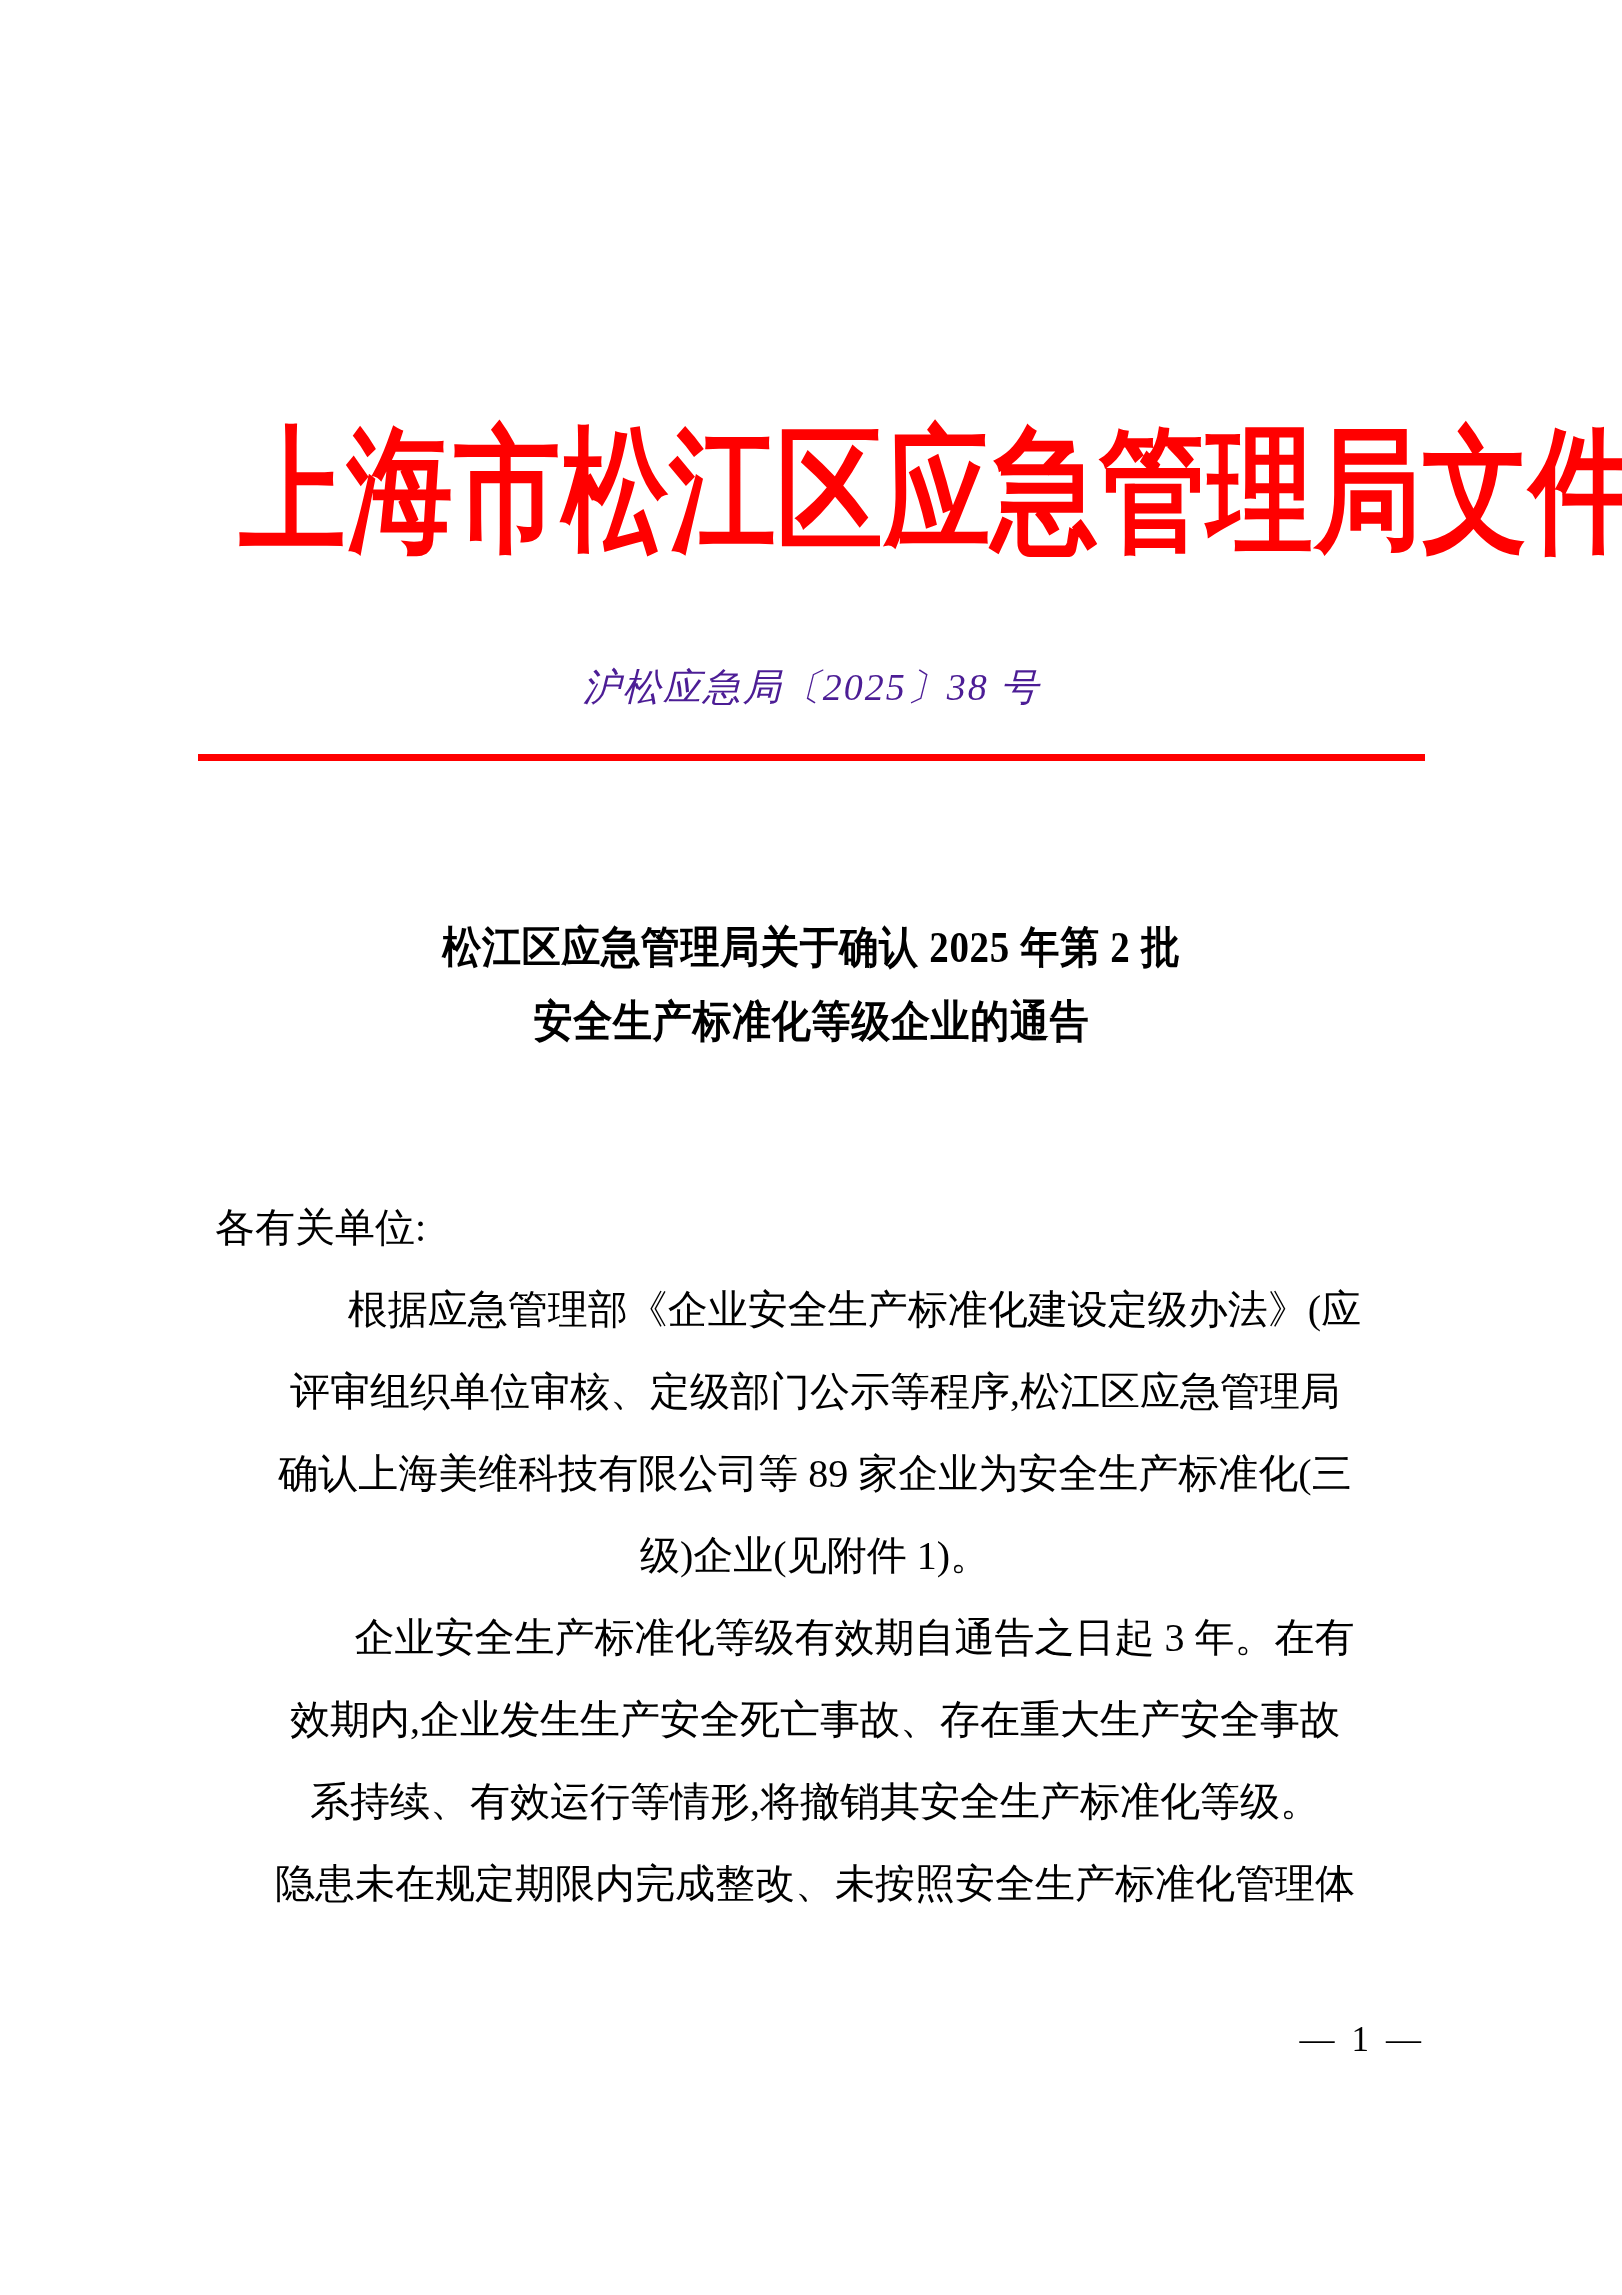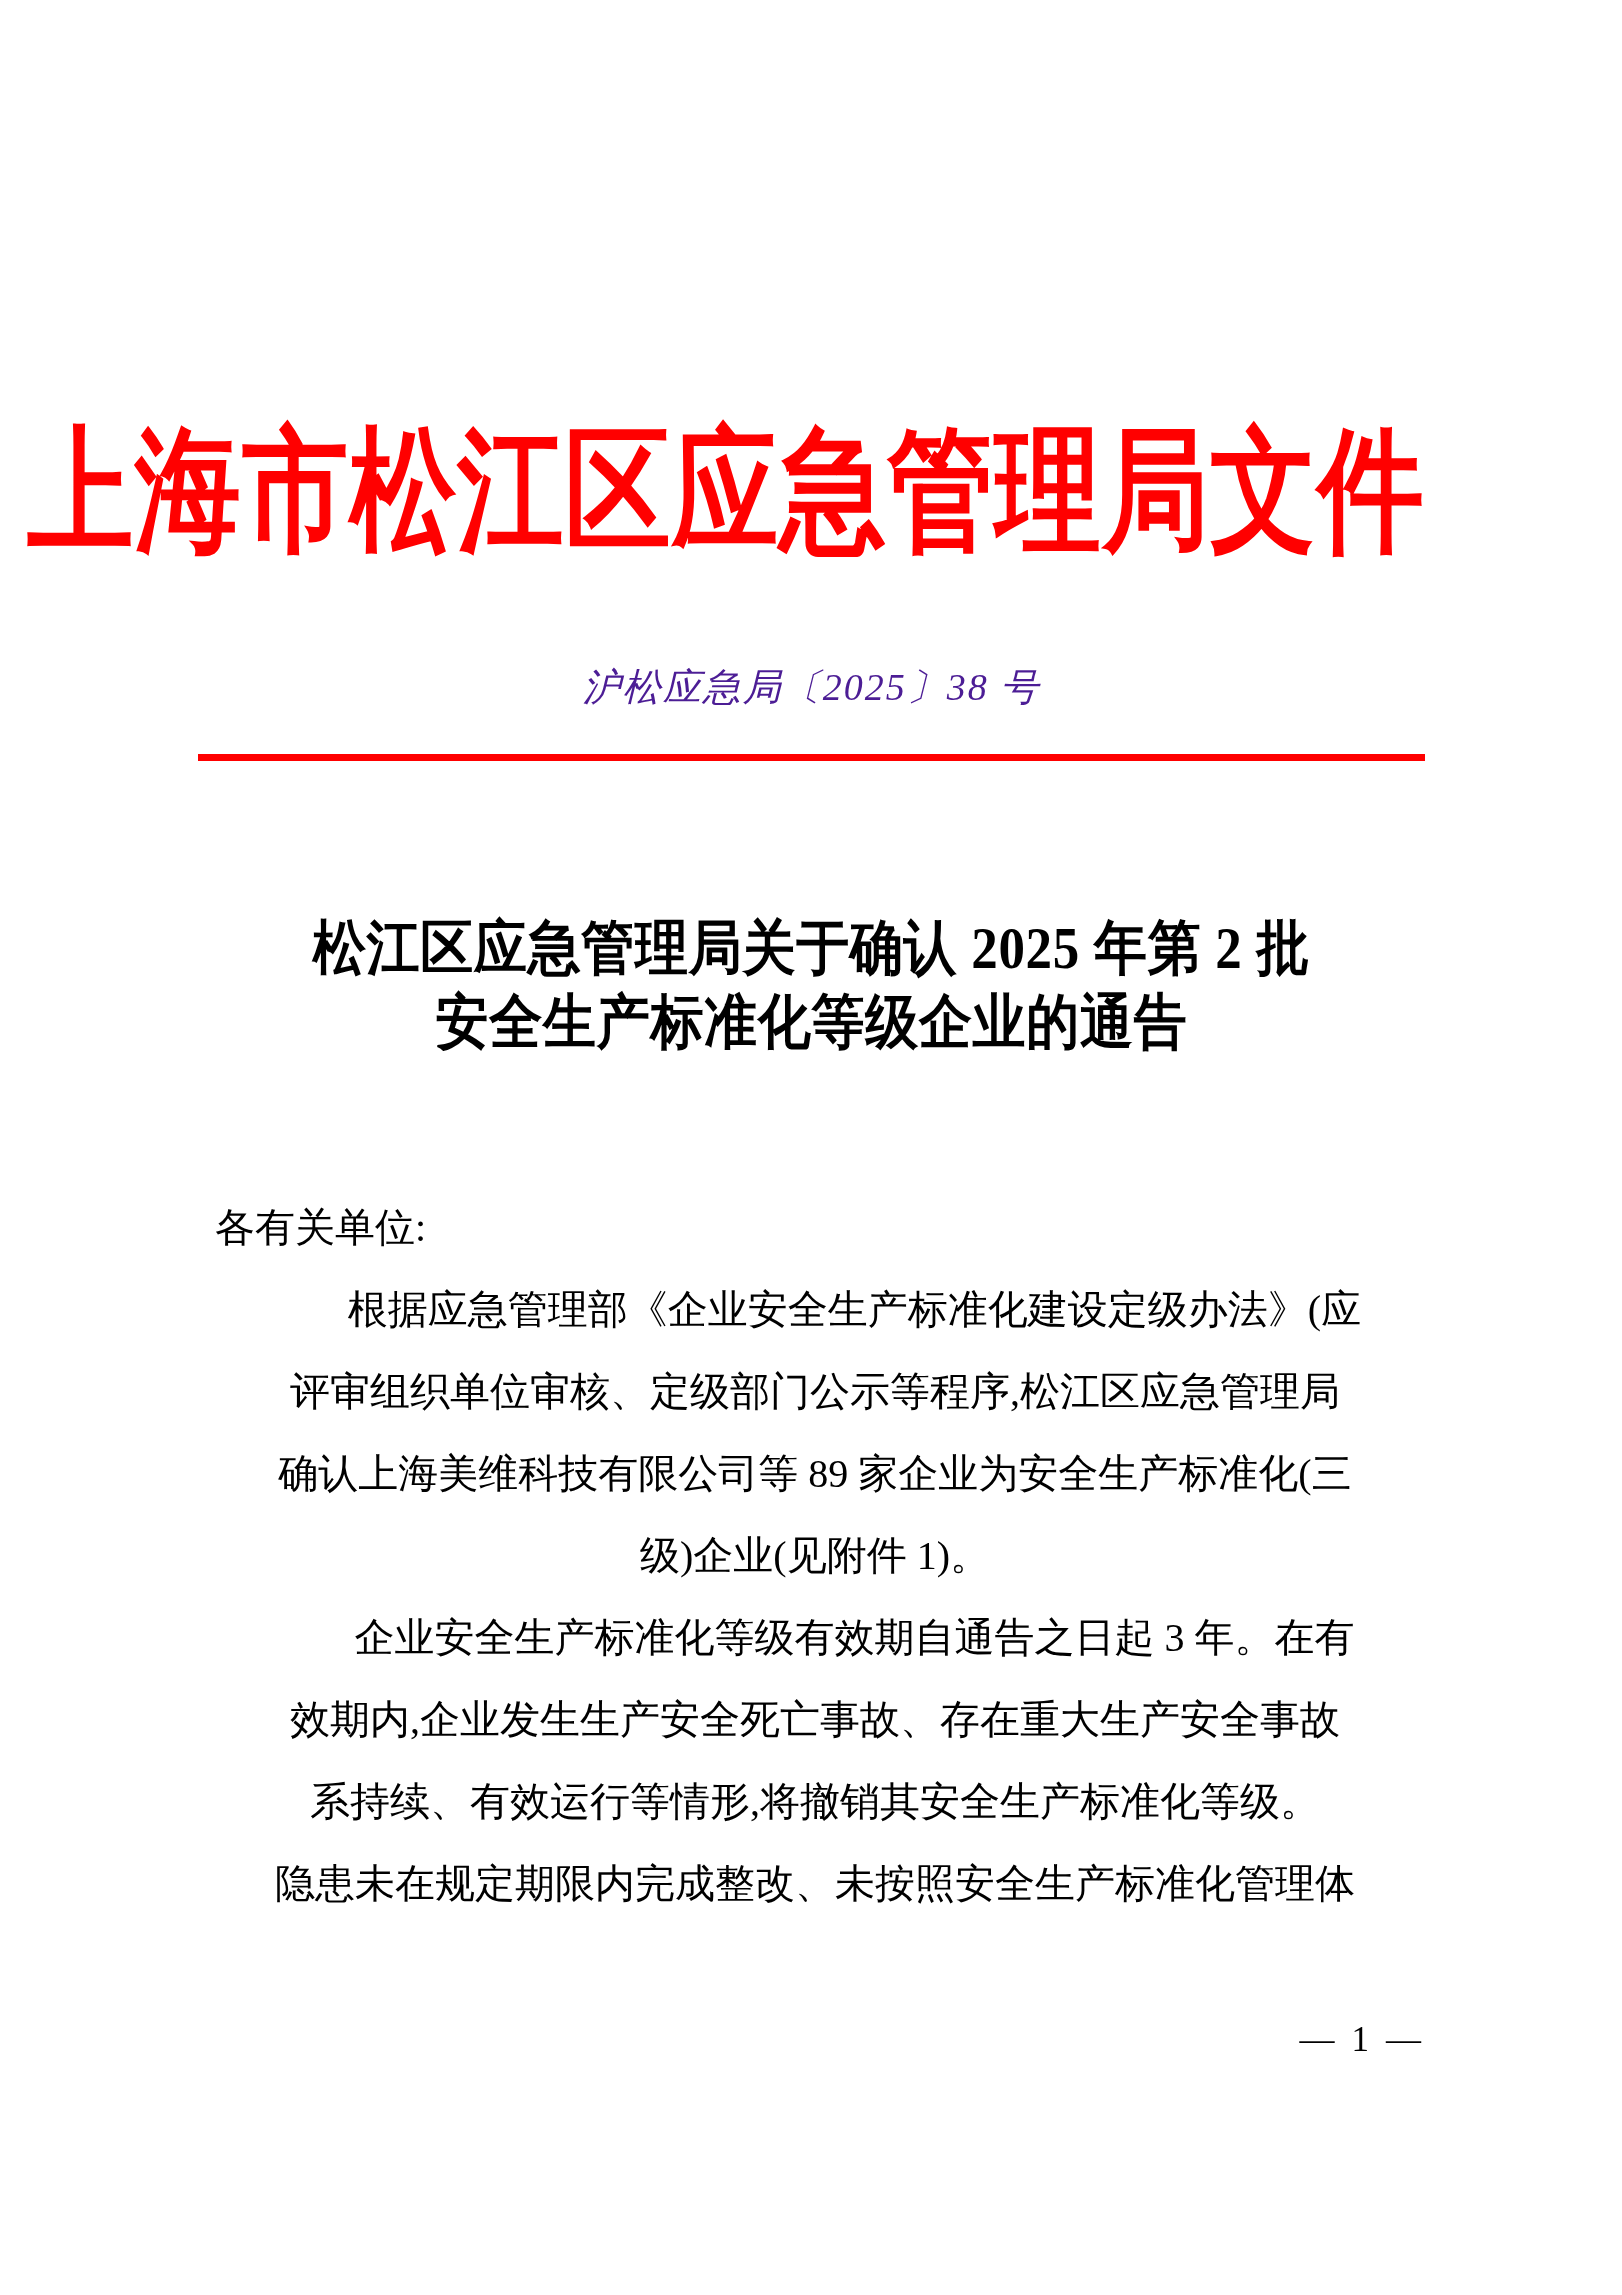--- a/index.html
+++ b/index.html
@@ -26,21 +26,21 @@
 
   
   .masthead {
     position: absolute;
     left: 0;
     right: 0;
     top: 417px;
     height: 150px;
     display: flex;
     align-items: center;
-    justify-content: flex-start;
+    justify-content: flex-end;
     margin-left: 41px;
   }
   .masthead-title {
     font-family: "Liberation Serif", "DejaVu Serif", serif;
     font-weight: 700;
     font-size: 104px;
     line-height: 1;
     color: #FF0000;
     letter-spacing: 1.4px;
     white-space: nowrap;
@@ -76,21 +76,21 @@
 
   
   .doc-title {
     position: absolute;
     left: 198px;
     width: 1227px;
     top: 906px;
     text-align: center;
     font-family: "Liberation Serif", "DejaVu Serif", serif;
     font-weight: 700;
-    font-size: 53px;
+    font-size: 39px;
     line-height: 74px;
     color: #000000;
     letter-spacing: 0.7px;
   }
   .doc-title .title-line {
     display: block;
     white-space: nowrap;
     transform: scaleY(1.12);
     transform-origin: center top;
   }

